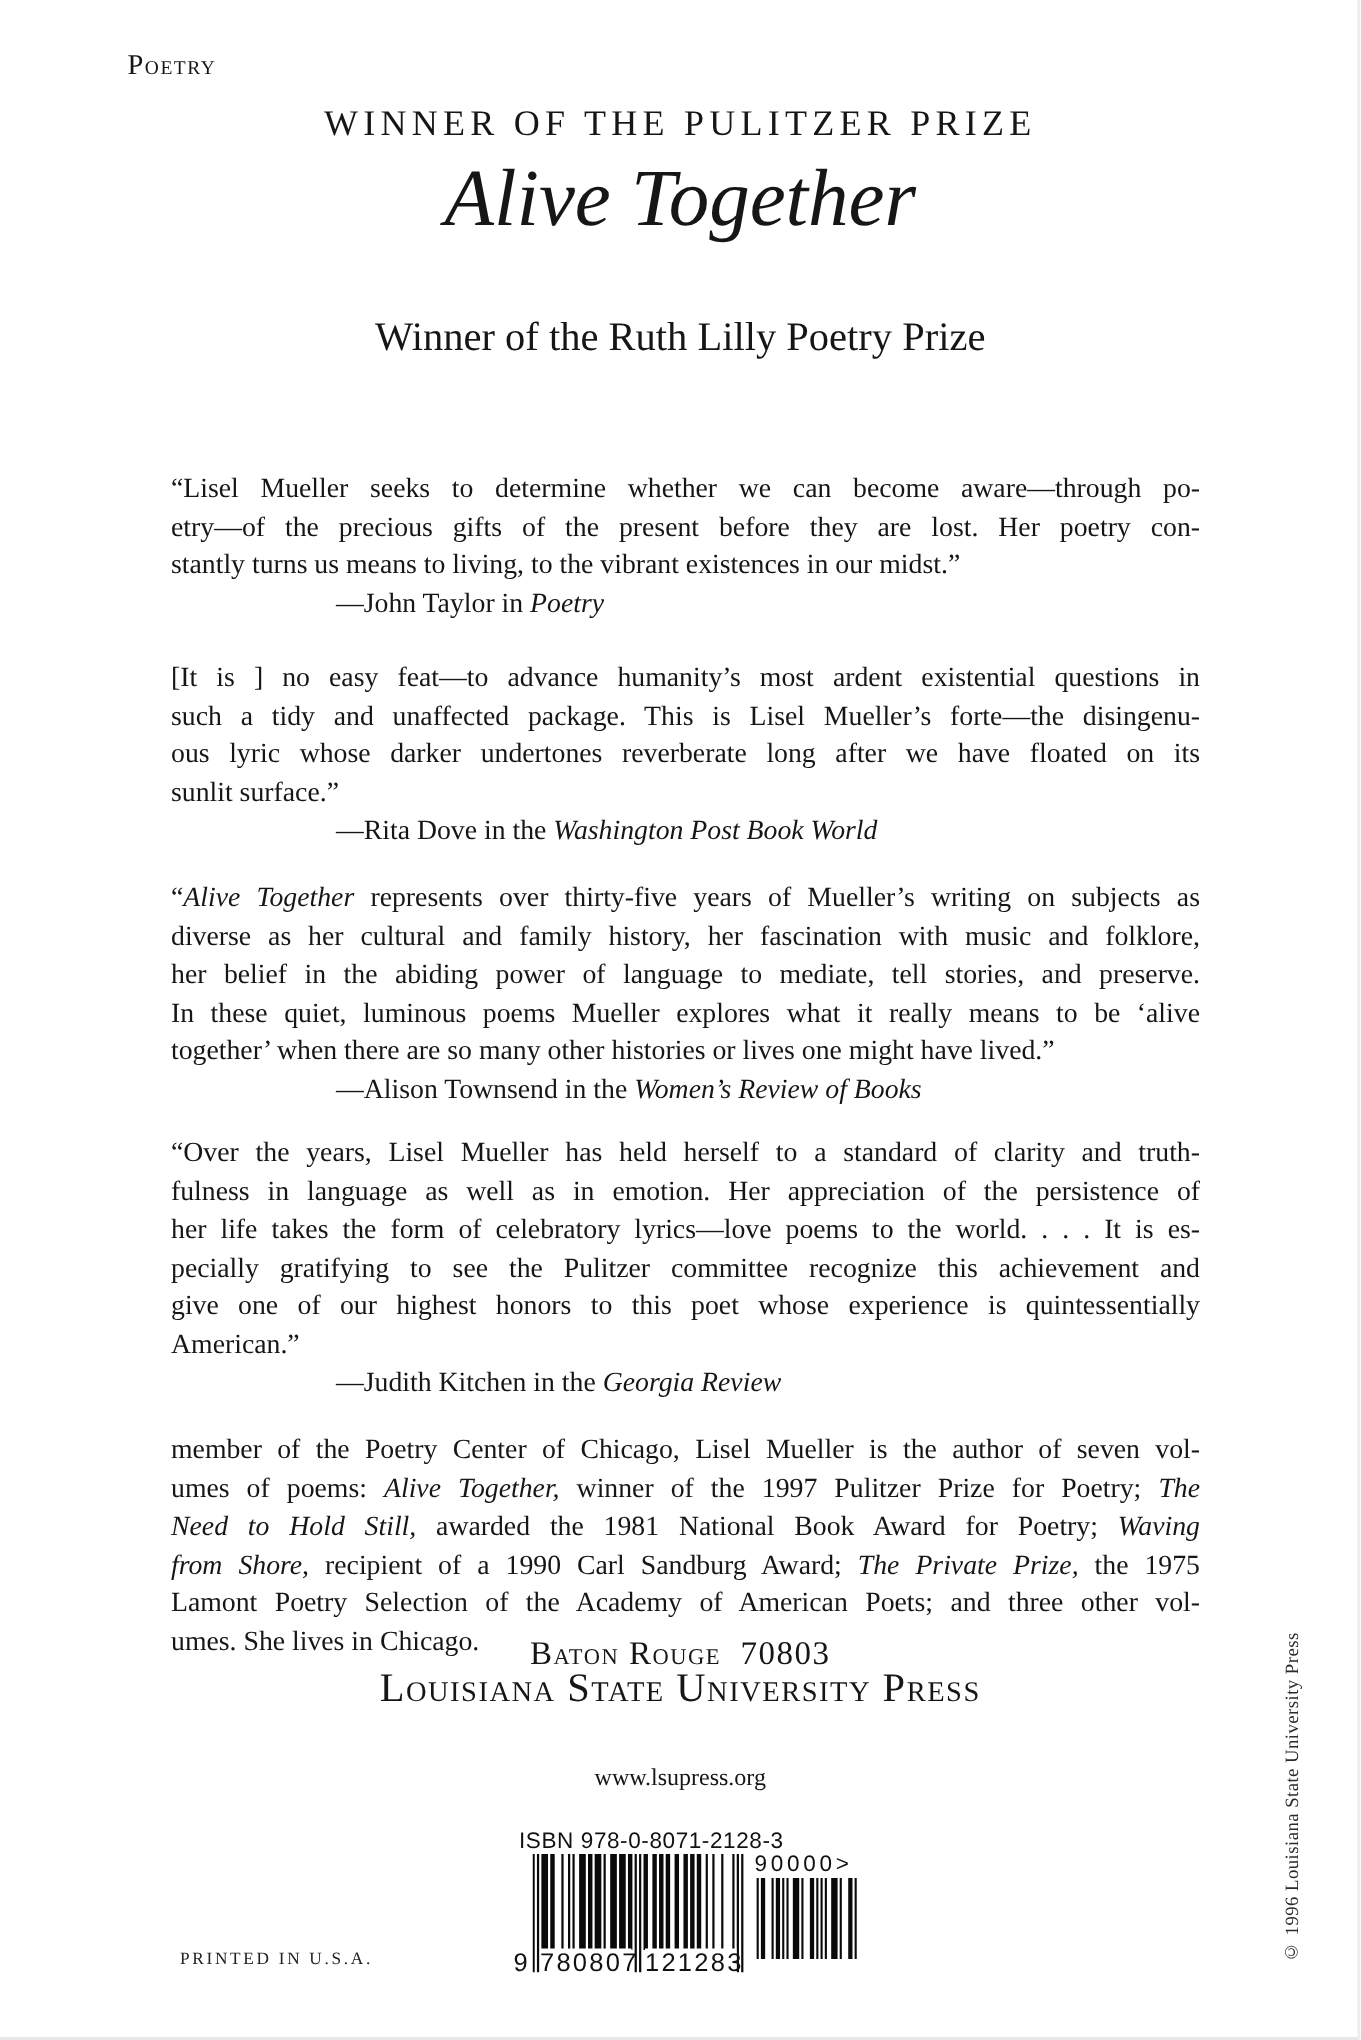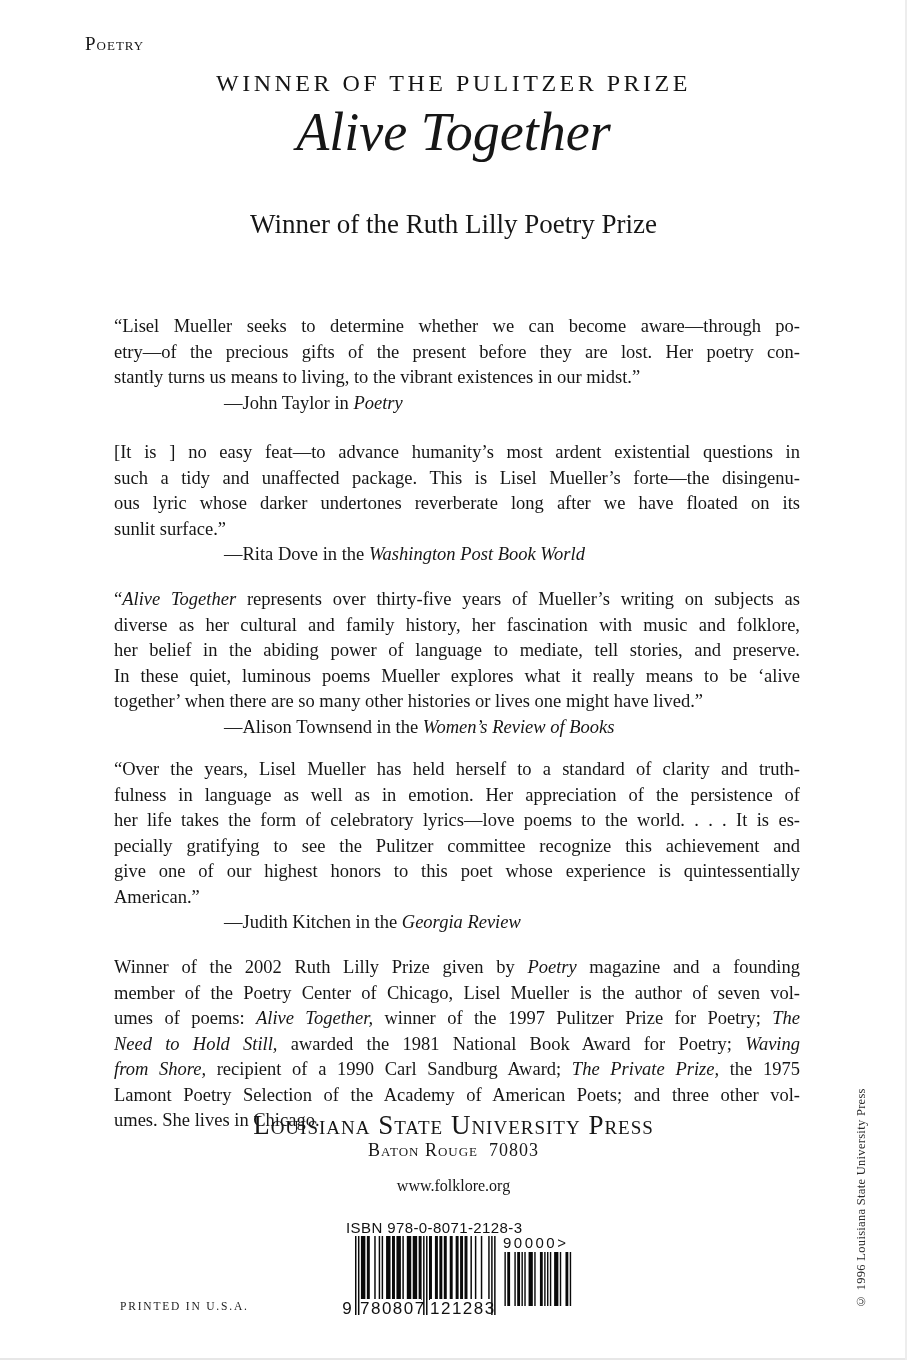--- a/index.html
+++ b/index.html
@@ -14,21 +14,21 @@
   .author { position:absolute; top:170px; left:0; right:0; text-align:center; font-variant:small-caps; font-size:25px; letter-spacing:1.5px; }
   .subtitle { position:absolute; top:209px; left:0; right:0; text-align:center; font-size:27px; }
 
   .block { position:absolute; left:114px; width:686px; font-size:18.5px; line-height:25.5px;margin-top:48px; }
   .line { text-align:justify; text-align-last:justify; }
   .line.end { text-align-last:auto; }
   .attr { margin-left:110px; }
   .it { font-style:italic; }
 
   .pub-name { position:absolute; top:1110px; left:0; right:0; text-align:center; font-variant:small-caps; font-size:27px; letter-spacing:1px; }
-  .pub-city { position:absolute; top:1140px; left:0; right:0; text-align:center; font-variant:small-caps; font-size:18px; letter-spacing:1px; }
+  .pub-city { position:absolute; top:1089px; left:0; right:0; text-align:center; font-variant:small-caps; font-size:22px; letter-spacing:1px; }
   .pub-web  { position:absolute; top:1177px; left:0; right:0; text-align:center; font-size:16px; }
 
   .barcode { position:absolute; left:345px; top:1219px; width:240px; height:112px; background:#fff; }
   .isbn { position:absolute; left:1px; top:0; font-family:"Liberation Sans", sans-serif; font-size:15px; letter-spacing:0.4px; color:#111; }
   .bc-main { position:absolute; left:10px; top:17px; width:141px; height:100px; }
   .bc-main svg, .bc-addon svg { display:block; }
   .bc-main svg { position:absolute; left:0; top:0; }
   .d { position:absolute; font-family:"Liberation Sans", sans-serif; font-size:17px; color:#111; text-align:center; background:#fff; }
   .d9 { left:-14px; top:63px; width:12px; background:transparent; }
   .g1 { left:5px;  top:63px; width:61px; letter-spacing:1.5px; }
@@ -86,33 +86,32 @@
         <div class="line"><span>her life takes the form of celebratory lyrics—love poems to the world. . . . It is es-</span></div>
         <div class="line"><span>pecially gratifying to see the Pulitzer committee recognize this achievement and</span></div>
         <div class="line"><span>give one of our highest honors to this poet whose experience is quintessentially</span></div>
         <div class="line end"><span>American.”</span></div>
       </div>
     <div class="attr"><span>—Judith Kitchen in the </span><span class="it">Georgia Review</span></div>
   </section>
 
   <section class="block" style="top:907px">
     <div class="lines">
-        <div class="line"><span>Winner of the 2002 Ruth Lilly Prize given by </span><span class="it">Poetry</span><span> magazine and a founding</span></div>
         <div class="line"><span>member of the Poetry Center of Chicago, Lisel Mueller is the author of seven vol-</span></div>
         <div class="line"><span>umes of poems: </span><span class="it">Alive Together,</span><span> winner of the 1997 Pulitzer Prize for Poetry; </span><span class="it">The</span></div>
         <div class="line"><span class="it">Need to Hold Still,</span><span> awarded the 1981 National Book Award for Poetry; </span><span class="it">Waving</span></div>
         <div class="line"><span class="it">from Shore,</span><span> recipient of a 1990 Carl Sandburg Award; </span><span class="it">The Private Prize,</span><span> the 1975</span></div>
         <div class="line"><span>Lamont Poetry Selection of the Academy of American Poets; and three other vol-</span></div>
         <div class="line end"><span>umes. She lives in Chicago.</span></div>
       </div>
   </section>
 
   <div class="pub-name">Louisiana State University Press</div>
   <div class="pub-city">Baton Rouge&nbsp; 70803</div>
-  <div class="pub-web">www.folklore.org</div>
+  <div class="pub-web">www.lsupress.org</div>
 
   <div class="barcode">
     <div class="isbn">ISBN 978-0-8071-2128-3</div>
     <div class="bc-main">
       <svg id="bc-svg" width="141" height="79">
           <rect x="0.00" y="0" width="1.48" height="79" fill="#0a0a0a"></rect>
           <rect x="2.96" y="0" width="1.48" height="79" fill="#0a0a0a"></rect>
           <rect x="5.92" y="0" width="4.44" height="64" fill="#0a0a0a"></rect>
           <rect x="11.84" y="0" width="2.96" height="64" fill="#0a0a0a"></rect>
           <rect x="19.24" y="0" width="1.48" height="64" fill="#0a0a0a"></rect>

